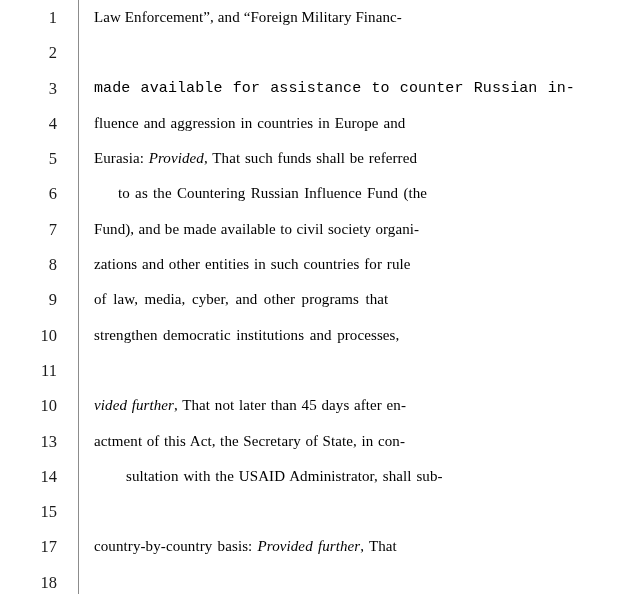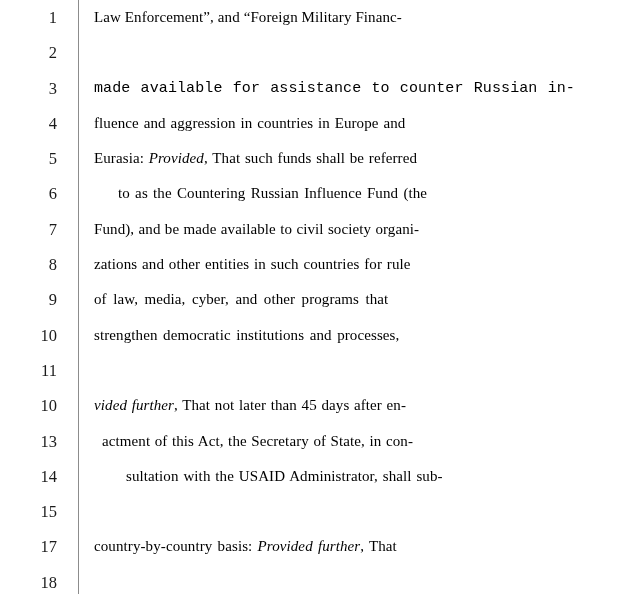--- a/index.html
+++ b/index.html
@@ -119,21 +119,21 @@
       </div>
       <div class="line">
         <div class="lineno">11</div>
       </div>
       <div class="line">
         <div class="lineno">10</div>
         <div class="text j" style="word-spacing: 0.8px;"><span class="it">vided further</span><span>, That not later than 45 days after en-</span></div>
       </div>
       <div class="line">
         <div class="lineno">13</div>
-        <div class="text j" style="word-spacing: 0.7px; margin-left: 8px;"><span>actment of this Act, the Secretary of State, in con-</span></div>
+        <div class="text j" style="word-spacing: 0.7px;"><span>actment of this Act, the Secretary of State, in con-</span></div>
       </div>
       <div class="line">
         <div class="lineno">14</div>
         <div class="text j" style="word-spacing: 1px; margin-left: 32px;"><span>sultation with the USAID Administrator, shall sub-</span></div>
       </div>
       <div class="line">
         <div class="lineno">15</div>
       </div>
       <div class="line">
         <div class="lineno">17</div>

